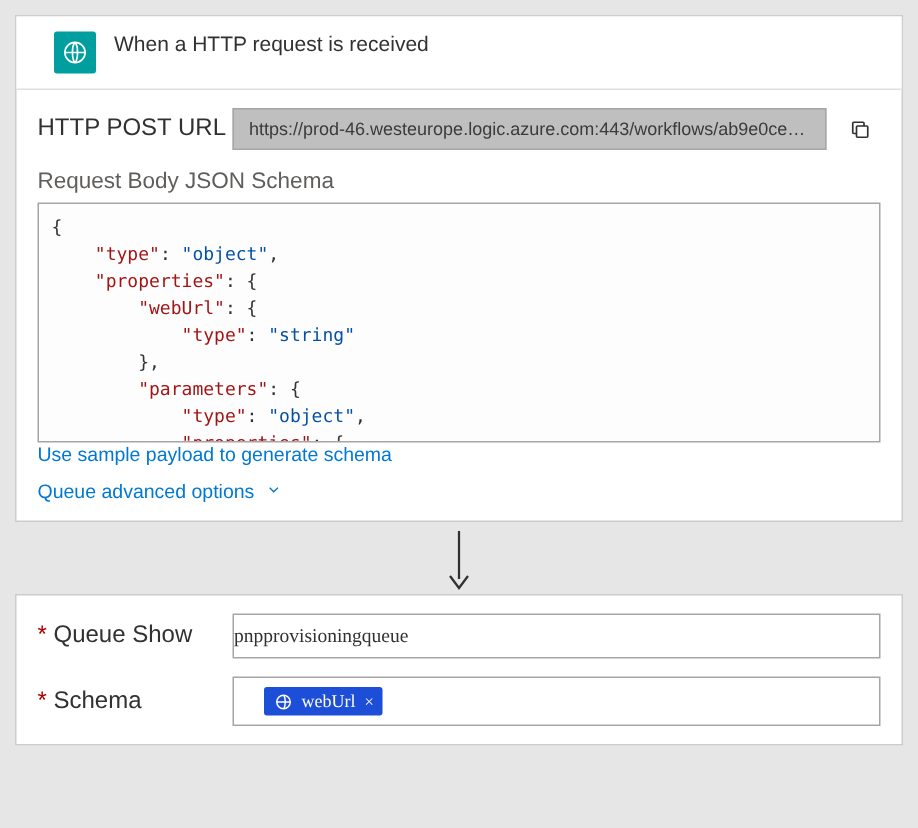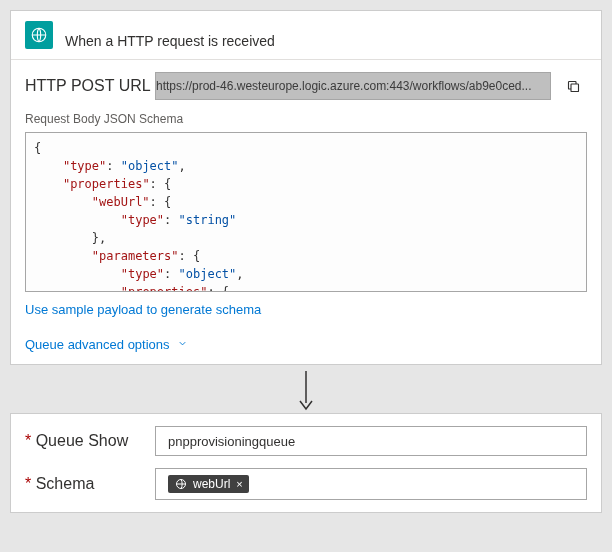--- a/index.html
+++ b/index.html
@@ -13,22 +13,22 @@
     padding: 10px;
     overflow: hidden;
   }
   .card {
     background: #fff;
     border: 1px solid #ccc;
     margin-bottom: 0;
   }
   .card-header {
     display: flex;
-    align-items: flex-end;
-    padding: 10px 14px;
+    align-items: flex-start;
+    padding: 10px 25px;
     border-bottom: 1px solid #e1dfdd;
   }
   .card-header.http {
     background: #fff;
   }
   .card-header.queue {
     background: #e6f2fa;
   }
   .icon-box {
     width: 28px;
@@ -63,38 +63,38 @@
     color: #323130;
   }
   .req::before {
     content: "* ";
     color: #a80000;
   }
   .url-box {
     flex: 1;
     background: #bfbfbf;
     color: #3b3b3b;
-    padding: 6px 0;
+    padding: 6px 10px;
     font-size: 12px;
     border: 1px solid #a6a6a6;
     overflow: hidden;
     white-space: nowrap;
     text-overflow: ellipsis;
   }
   .copy-btn {
     width: 28px;
     height: 28px;
     margin-left: 8px;
     display: flex;
     align-items: center;
     justify-content: center;
     cursor: pointer;
   }
   .section-label {
-    font-size: 12px;
+    font-size: 15px;
     color: #605e5c;
     margin-bottom: 6px;
   }
   .schema-box {
     width: 100%;
     height: 160px;
     border: 1px solid #a6a6a6;
     padding: 6px 8px;
     font-family: Consolas, monospace;
     font-size: 12px;
@@ -105,49 +105,50 @@
     position: relative;
   }
   .schema-box .br { color: #333; }
   .schema-box .key { color: #a31515; }
   .schema-box .str { color: #0451a5; }
   .link {
     color: #0078d4;
     font-size: 13px;
     cursor: pointer;
     display: inline-block;
-    margin-top: 10px;
   }
   .chevron {
     color: #0078d4;
     margin-left: 4px;
   }
   .arrow-connector {
     display: flex;
     justify-content: center;
     padding: 6px 0 2px 0;
   }
   .input-box {
     flex: 1;
     border: 1px solid #a6a6a6;
-    padding: 6px 12px;
+    padding: 6px 0;
     font-size: 13px;
     background: #fff;
     min-height: 30px;
     display: flex;
-    align-items: flex-end;
+    align-items: flex-start;
+    font-family: Liberation Serif, serif;
   }
   .token {
     display: inline-flex;
     align-items: center;
-    background: #404040;
+    background: #1d4ed8;
     color: #fff;
     padding: 2px 6px;
     border-radius: 2px;
     font-size: 12px;
+    margin-left: 20px;
   }
   .token-icon {
     width: 14px;
     height: 14px;
     margin-right: 5px;
     display: inline-flex;
     align-items: center;
     justify-content: center;
   }
   .token-x {

